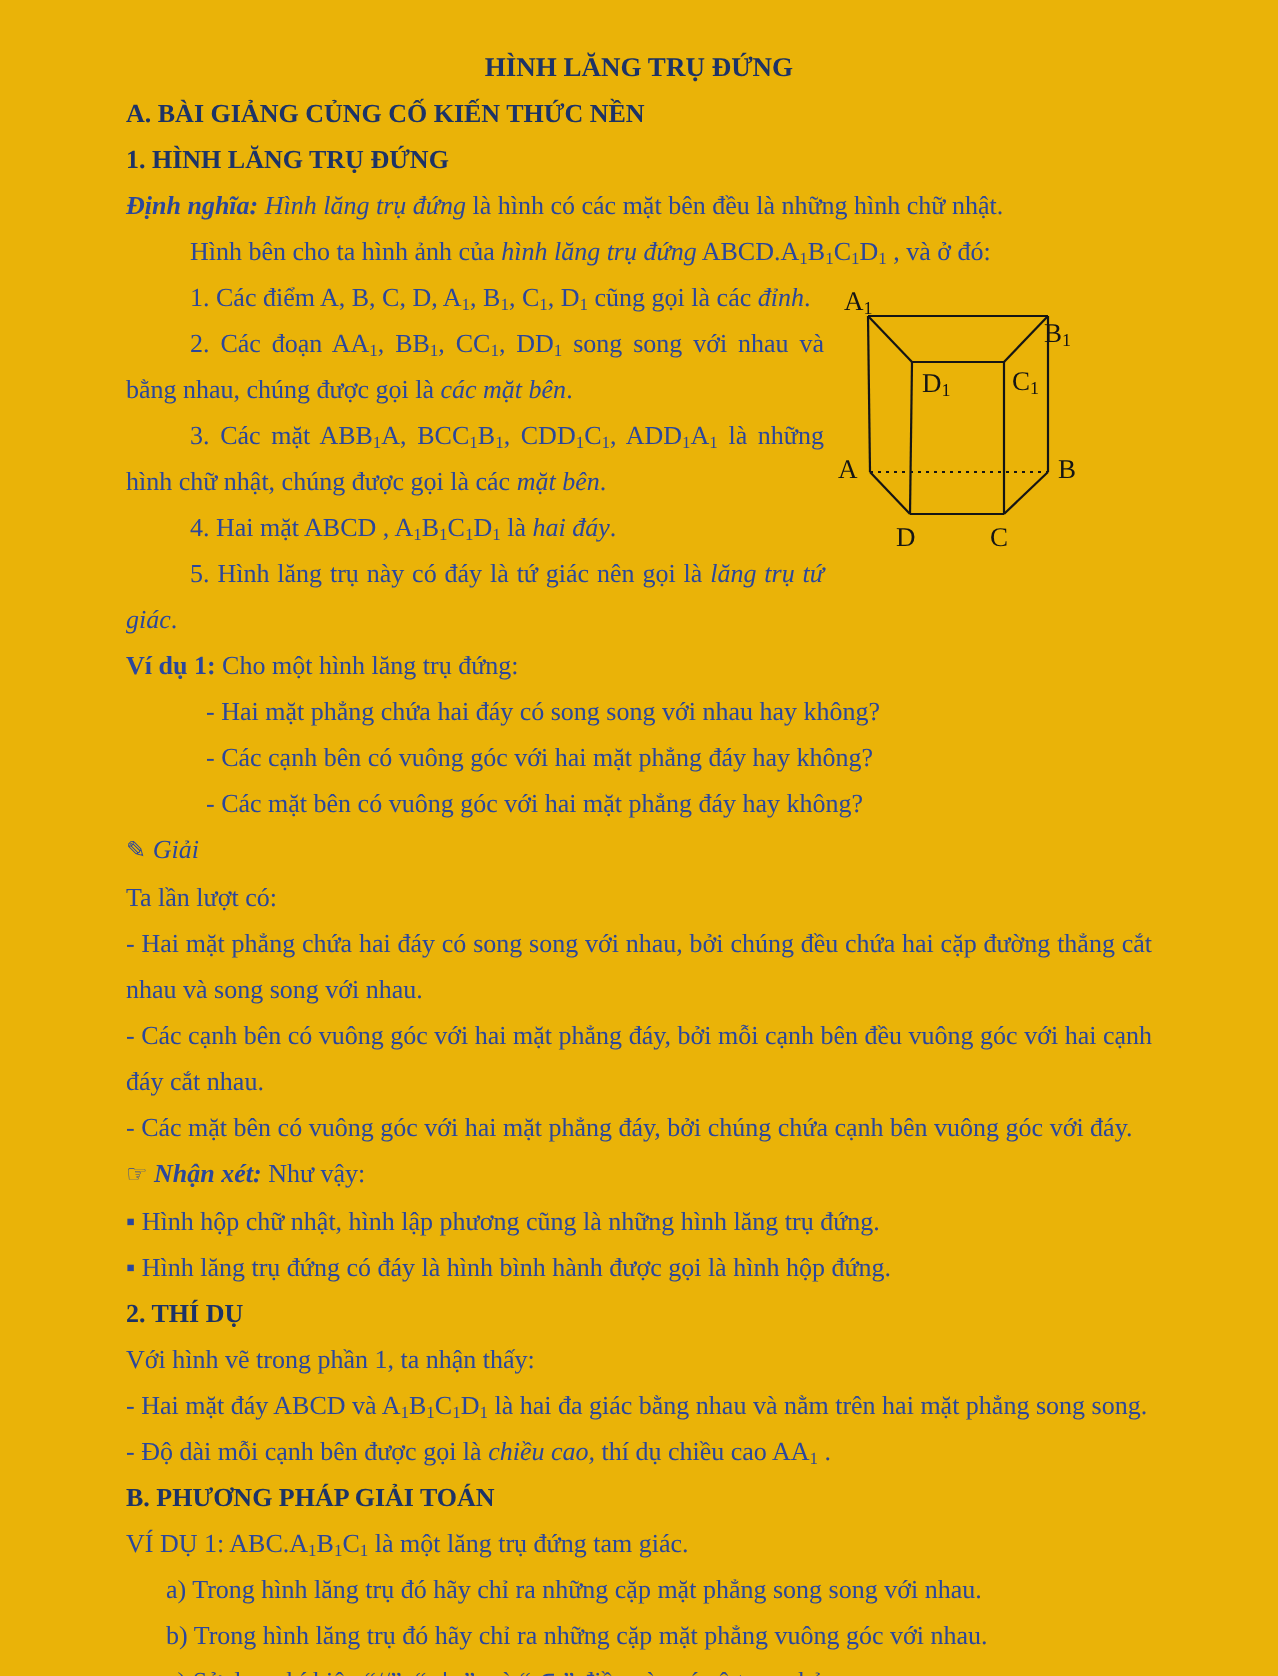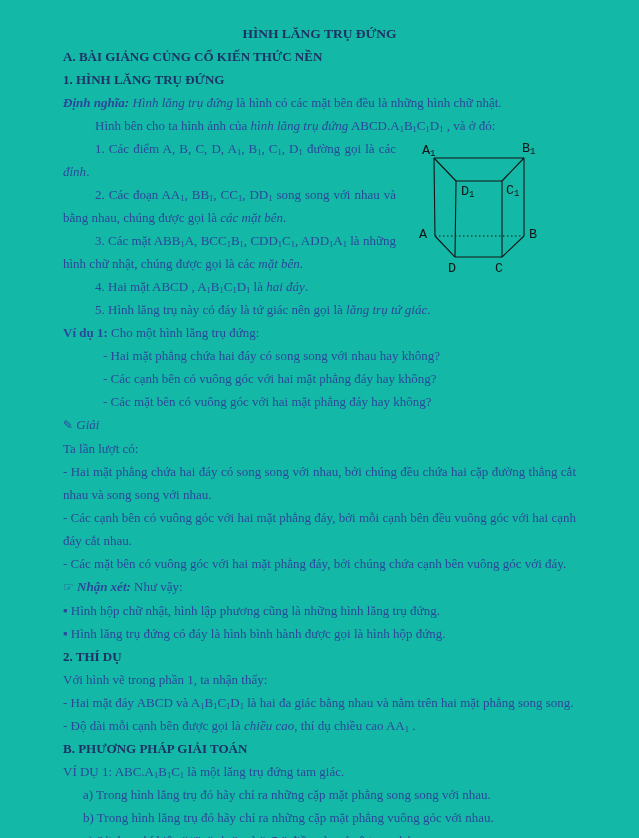--- a/index.html
+++ b/index.html
@@ -1,18 +1,18 @@
 <!DOCTYPE html>
 <html><head>
 <meta charset="utf-8">
 <style>
   * { margin:0; padding:0; box-sizing:border-box; }
   html,body { background:#9a9a9a; }
   .page {
-    width:639px; height:838px; background:#14b8a6; overflow:hidden;
+    width:639px; height:838px; background:#eab308; overflow:hidden;
     padding:22px 63px 10px 63px;
     font-family:"Liberation Serif","DejaVu Serif",serif;
     font-size:13px; line-height:23px; color:#2b479c;
     position:relative; margin:0 auto;
   }
   .title { text-align:center; font-weight:bold; color:#1d3366; font-size:13.5px; }
   .h { font-weight:bold; color:#1d3366; font-size:13px; }
   p { margin:0; }
   .just { text-align:justify; }
   .ind { text-indent:32px; }
@@ -20,21 +20,21 @@
   .abc { margin-left:20px; }
   .s-b { font-weight:bold; }
   .s-i { font-style:italic; }
   .s-bi { font-weight:bold; font-style:italic;text-align:center; }
   .s-m { }
   sub { font-size:8.5px; line-height:0; vertical-align:-2px; }
   .dingbat { font-family:"DejaVu Sans",sans-serif; font-style:normal; font-size:12px; }
   .it { font-style:italic; }
   .figure {
     float:right; width:160px; height:146px; position:relative;
-    margin:4px 0 2px 20px; color:#151515;font-family:Liberation Mono, monospace;
+    margin:4px 0 2px 4px; color:#151515;
   }
   .figure svg { position:absolute; left:0; top:0; }
   .flabel { position:absolute; font-size:13.5px; line-height:14px; color:#151515; }
   .flabel sub { font-size:9px; }
 </style>
 </head>
 <body>
 
 <div class="page">
 
@@ -57,30 +57,30 @@
         <path d="M108,17 L108,95"></path>
         <path d="M40,40 L39,116"></path>
         <path d="M86,40 L86,116"></path>
         <path d="M19,95 L39,116"></path>
         <path d="M108,95 L86,116"></path>
         <path d="M39,116 L86,116"></path>
         <path d="M19,95 L108,95" stroke-dasharray="1.5,2.5"></path>
       </g>
     </svg>
     <span class="flabel" style="left:6px;top:3px">A<sub>1</sub></span>
-    <span class="flabel" style="left:106px;top:1px">B<sub>1</sub></span>
+    <span class="flabel" style="left:106px;top:19px">B<sub>1</sub></span>
     <span class="flabel" style="left:45px;top:44px">D<sub>1</sub></span>
     <span class="flabel" style="left:90px;top:43px">C<sub>1</sub></span>
     <span class="flabel" style="left:3px;top:87px">A</span>
     <span class="flabel" style="left:113px;top:87px">B</span>
     <span class="flabel" style="left:32px;top:121px">D</span>
     <span class="flabel" style="left:79px;top:121px">C</span>
   </div>
 
-  <p class="just ind"><span>1. Các điểm </span><span class="s-m">A, B, C, D, A<sub>1</sub>, B<sub>1</sub>, C<sub>1</sub>, D<sub>1</sub></span><span> đường gọi là các </span><span class="s-i">đỉnh</span><span>.</span></p>
+  <p class="just ind"><span>1. Các điểm </span><span class="s-m">A, B, C, D, A<sub>1</sub>, B<sub>1</sub>, C<sub>1</sub>, D<sub>1</sub></span><span> cũng gọi là các </span><span class="s-i">đỉnh</span><span>.</span></p>
   <p class="just ind"><span>2. Các đoạn </span><span class="s-m">AA<sub>1</sub>,  BB<sub>1</sub>,  CC<sub>1</sub>,  DD<sub>1</sub></span><span> song song với nhau và bằng nhau, chúng được gọi là </span><span class="s-i">các mặt bên</span><span>.</span></p>
   <p class="just ind"><span>3. Các mặt </span><span class="s-m">ABB<sub>1</sub>A,  BCC<sub>1</sub>B<sub>1</sub>,  CDD<sub>1</sub>C<sub>1</sub>,  ADD<sub>1</sub>A<sub>1</sub></span><span> là những hình chữ nhật, chúng được gọi là các </span><span class="s-i">mặt bên</span><span>.</span></p>
   <p class="just ind"><span>4. Hai mặt </span><span class="s-m">ABCD</span><span> , </span><span class="s-m">A<sub>1</sub>B<sub>1</sub>C<sub>1</sub>D<sub>1</sub></span><span> là </span><span class="s-i">hai đáy</span><span>.</span></p>
   <p class="just ind"><span>5. Hình lăng trụ này có đáy là tứ giác nên gọi là </span><span class="s-i">lăng trụ tứ giác</span><span>.</span></p>
 
   <p class="just"><span class="s-b">Ví dụ 1:</span><span> Cho một hình lăng trụ đứng:</span></p>
   <p class="q"><span>- Hai mặt phẳng chứa hai đáy có song song với nhau hay không?</span></p>
   <p class="q"><span>- Các cạnh bên có vuông góc với hai mặt phẳng đáy hay không?</span></p>
   <p class="q"><span>- Các mặt bên có vuông góc với hai mặt phẳng đáy hay không?</span></p>
 

